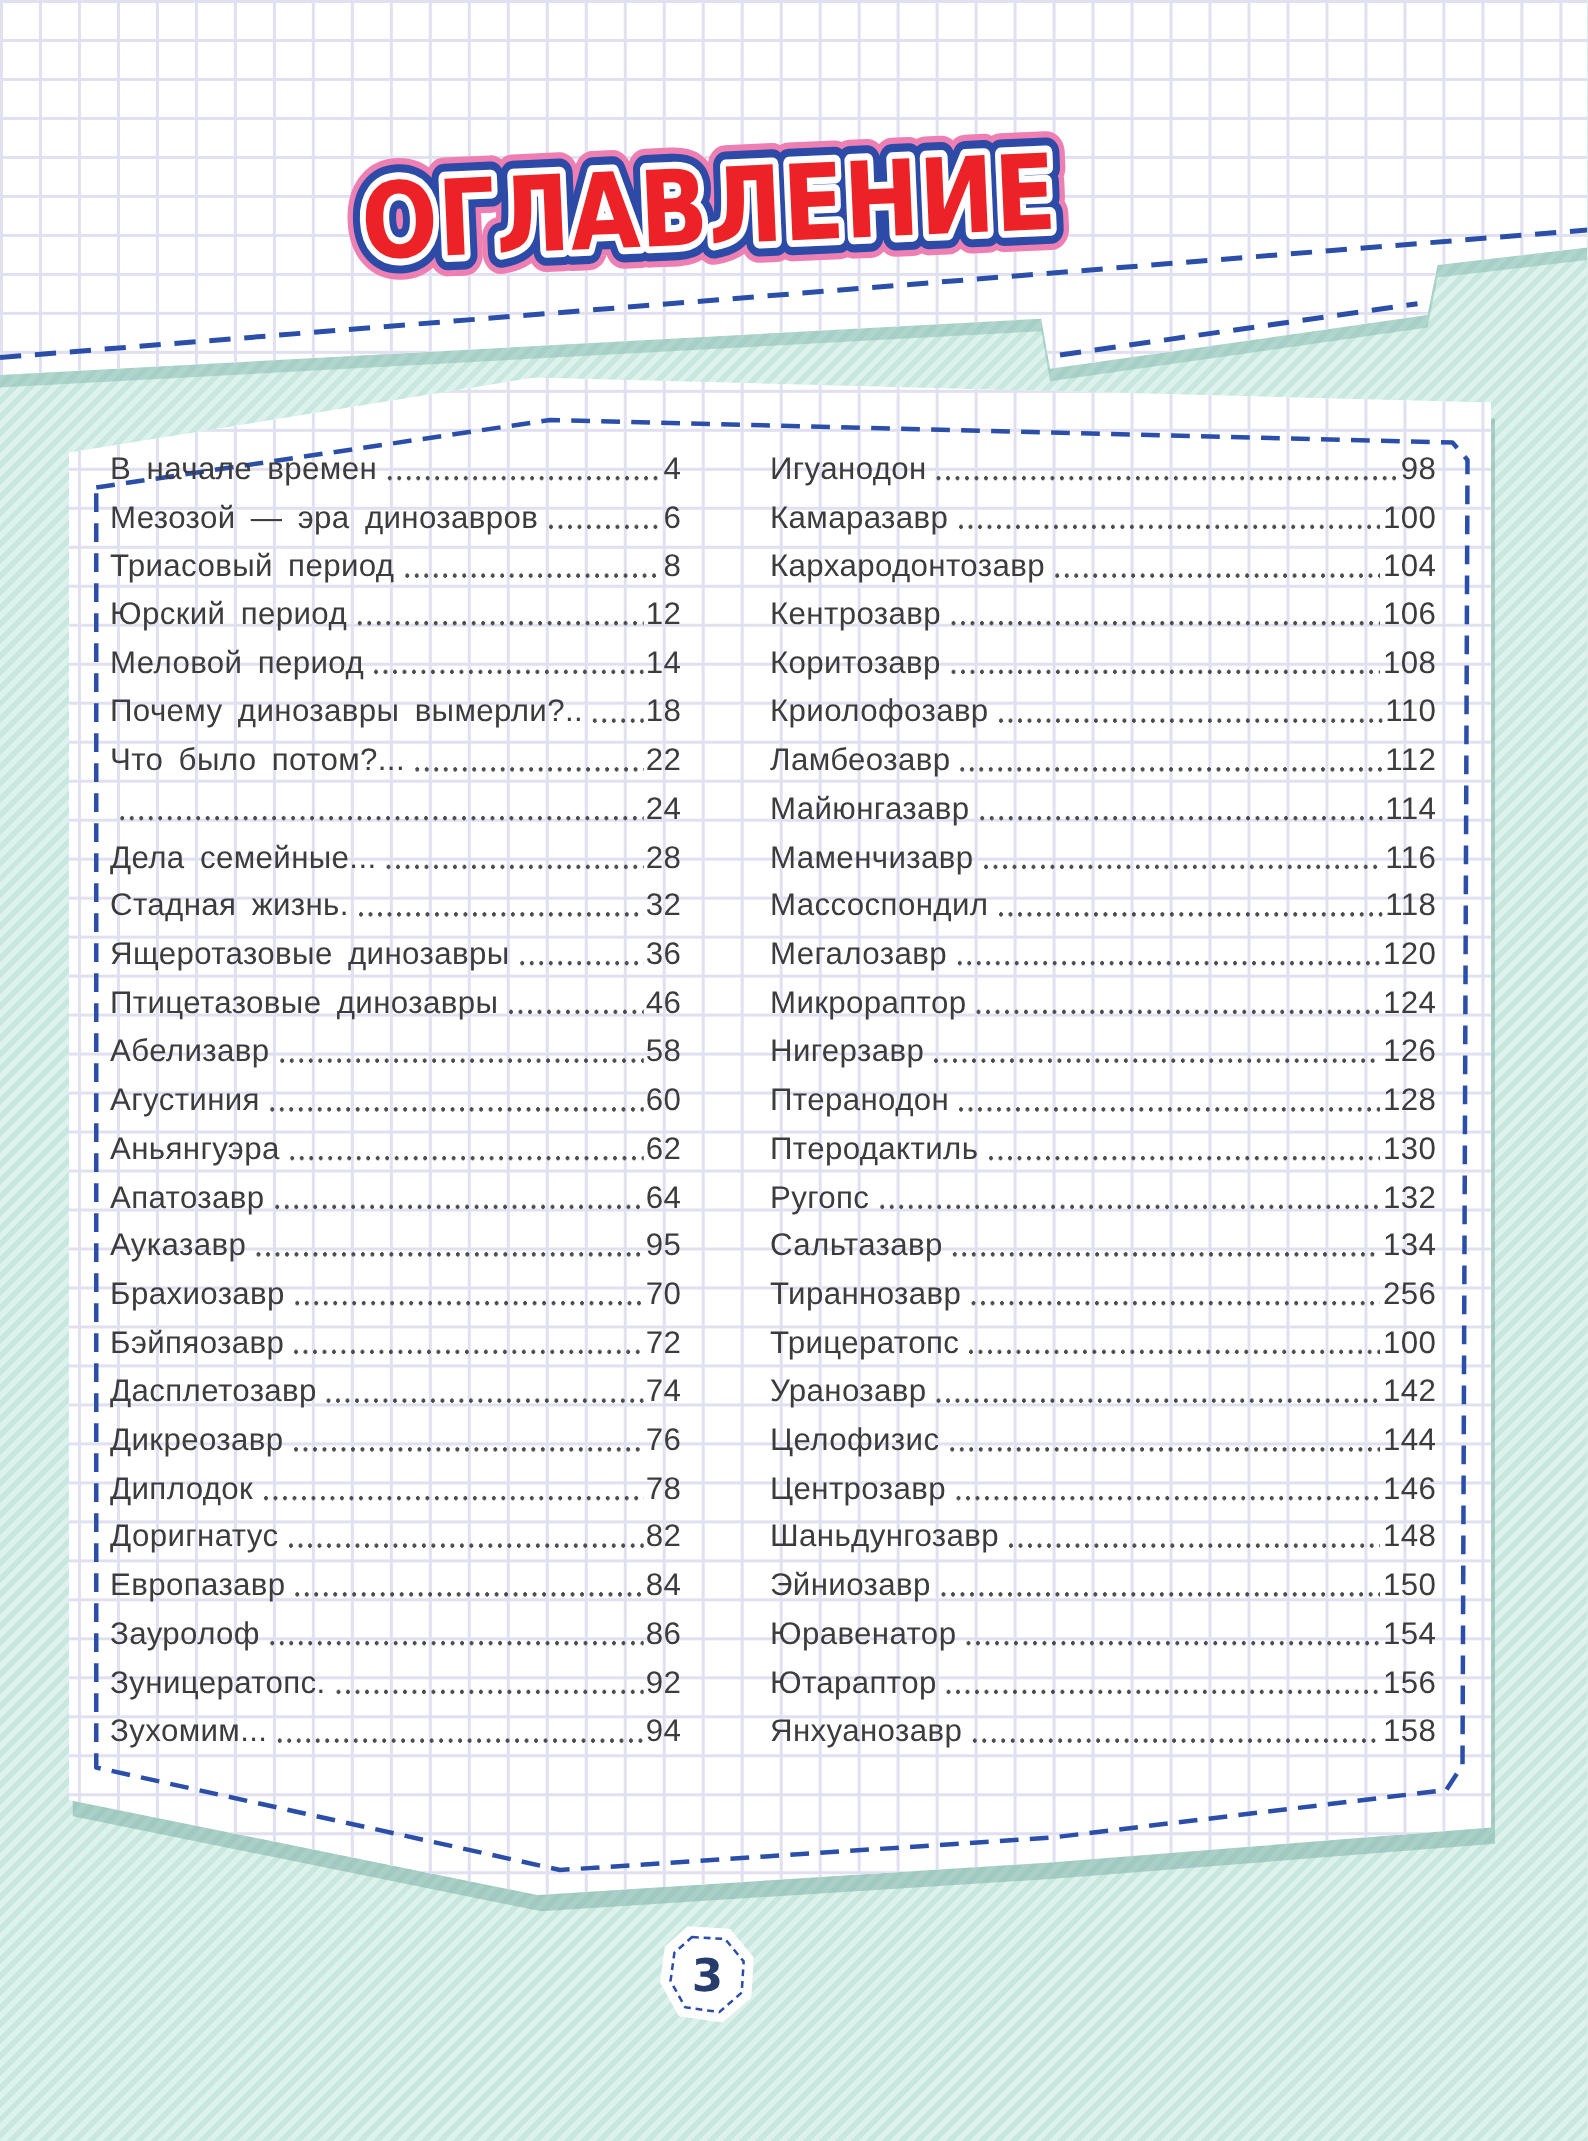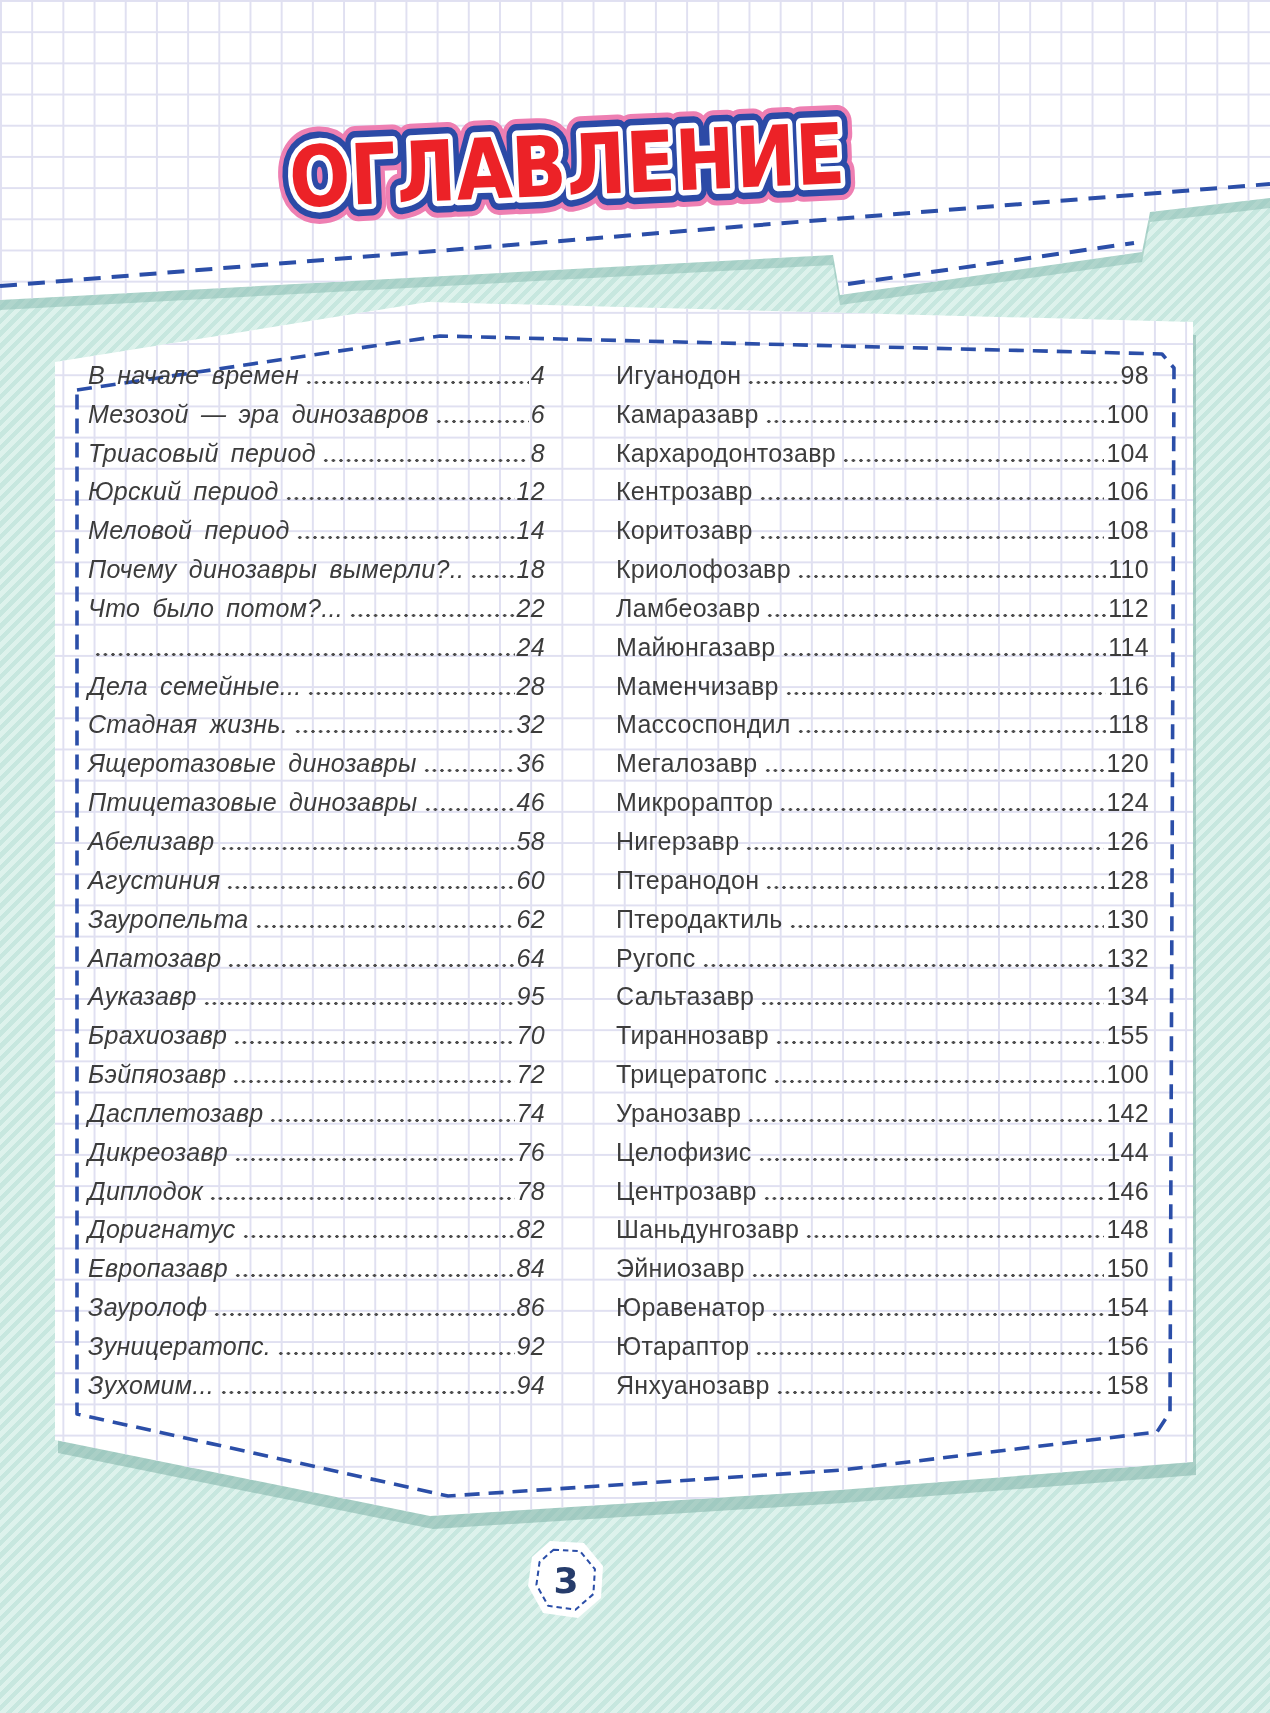--- a/index.html
+++ b/index.html
@@ -37,21 +37,21 @@
   .dash{fill:none;stroke:#2b4ea8;stroke-width:4;stroke-dasharray:17 11;}
   .dash-panel{fill:none;stroke:#2b4ea8;stroke-width:3.6;stroke-dasharray:15 9;stroke-linejoin:round;}
   
   .panel, .panel-shadow{
     position:absolute;left:0;top:0;width:1270px;height:1713px;
     clip-path:polygon(55px 362px,428px 302px,1193px 322px,1193px 1462px,840px 1490px,430px 1516px,55px 1440px);
   }
   .panel-shadow{background:#7fb2a7;opacity:.55;transform:translate(3px,13px);}
   
   .col{position:absolute;display:flex;flex-direction:column;}
-  .col-left {left:88px; top:356px;width:457px;font-style:italic;}
+  .col-left {left:88px; top:356px;width:457px;}
   .col-right{left:616px;top:356px;width:533px;}
   .row{flex:0 0 38.85px;display:flex;align-items:flex-end;}
   .lbl,.pg{
     font-size:25px;line-height:1;color:#3c3c3c;padding-bottom:7px;
     letter-spacing:.3px;word-spacing:5px;white-space:nowrap;
   }
   .leader{
     flex:1 1 auto;height:26px;margin:0 2px 0 6px;
     background-image:radial-gradient(circle,#4c4c4c 1.5px,rgba(0,0,0,0) 1.8px);
     background-size:7.6px 5px;background-repeat:repeat-x;
@@ -170,21 +170,21 @@
         <span class="pg">58</span>
       </div>
 
       <div class="row">
         <span class="lbl">Агустиния</span>
         <span class="leader"></span>
         <span class="pg">60</span>
       </div>
 
       <div class="row">
-        <span class="lbl">Зауропельта</span>
+        <span class="lbl">Аньянгуэра</span>
         <span class="leader"></span>
         <span class="pg">62</span>
       </div>
 
       <div class="row">
         <span class="lbl">Апатозавр</span>
         <span class="leader"></span>
         <span class="pg">64</span>
       </div>
 
@@ -356,21 +356,21 @@
 
       <div class="row">
         <span class="lbl">Сальтазавр</span>
         <span class="leader"></span>
         <span class="pg">134</span>
       </div>
 
       <div class="row">
         <span class="lbl">Тираннозавр</span>
         <span class="leader"></span>
-        <span class="pg">155</span>
+        <span class="pg">256</span>
       </div>
 
       <div class="row">
         <span class="lbl">Трицератопс</span>
         <span class="leader"></span>
         <span class="pg">100</span>
       </div>
 
       <div class="row">
         <span class="lbl">Уранозавр</span>

